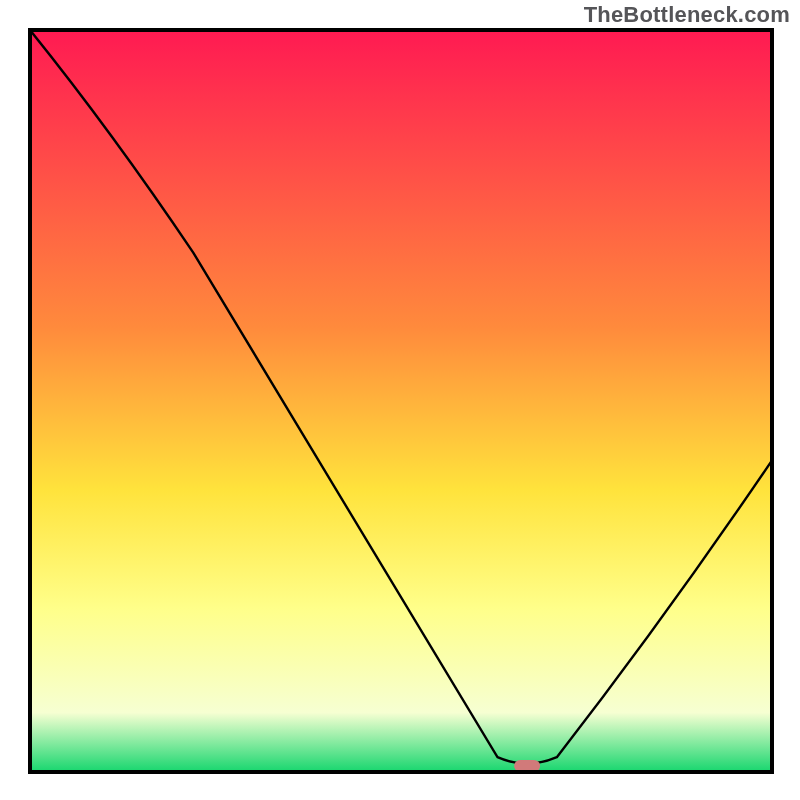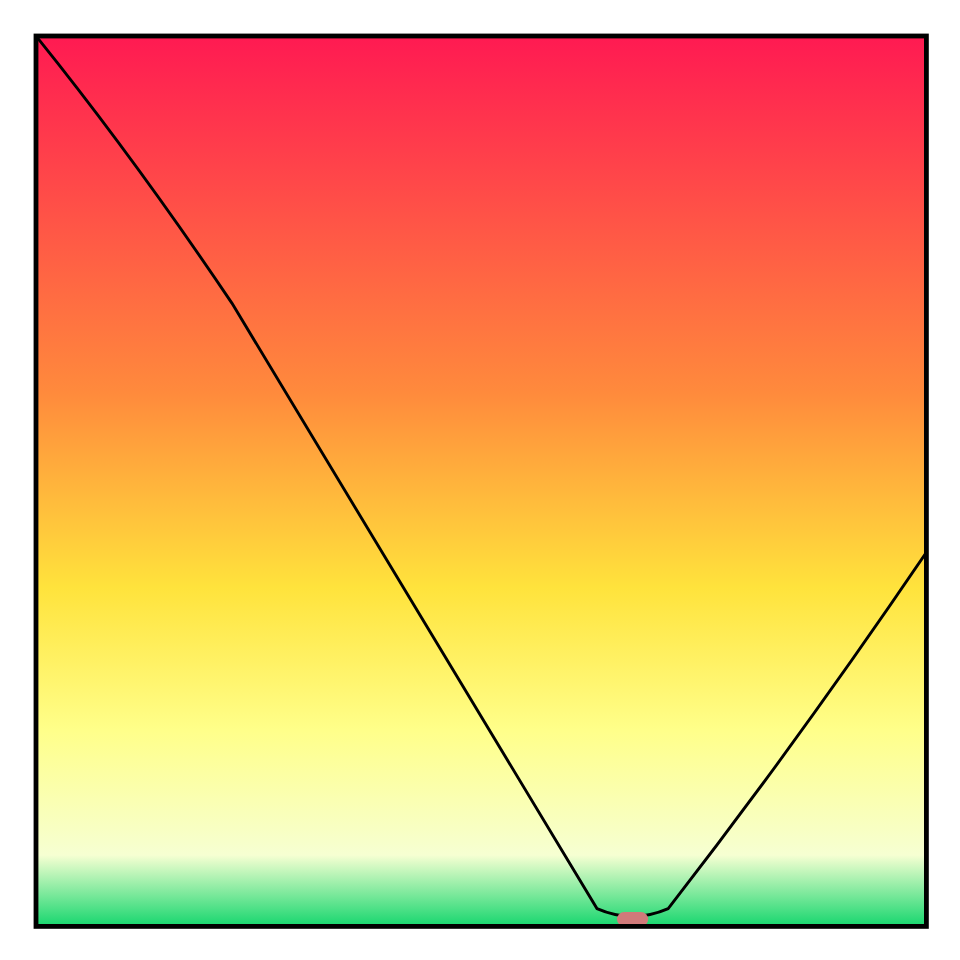--- a/index.html
+++ b/index.html
@@ -25,20 +25,21 @@
     letter-spacing: 0.2px;
   }
   svg {
     display: block;
   }
 </style>
 </head>
 <body>
 <div class="wrap">
 
+<div class="watermark">TheBottleneck.com</div>
 
 <svg id="chart-svg" width="800" height="800" viewBox="0 0 800 800">
   <defs>
     <linearGradient id="bg-grad" x1="0" y1="0" x2="0" y2="1">
           <stop offset="0%" stop-color="#ff1a52"></stop>
           <stop offset="40%" stop-color="#ff8a3c"></stop>
           <stop offset="62%" stop-color="#ffe33c"></stop>
           <stop offset="78%" stop-color="#ffff8a"></stop>
           <stop offset="92%" stop-color="#f6ffd2"></stop>
           <stop offset="100%" stop-color="#16d66e"></stop>

